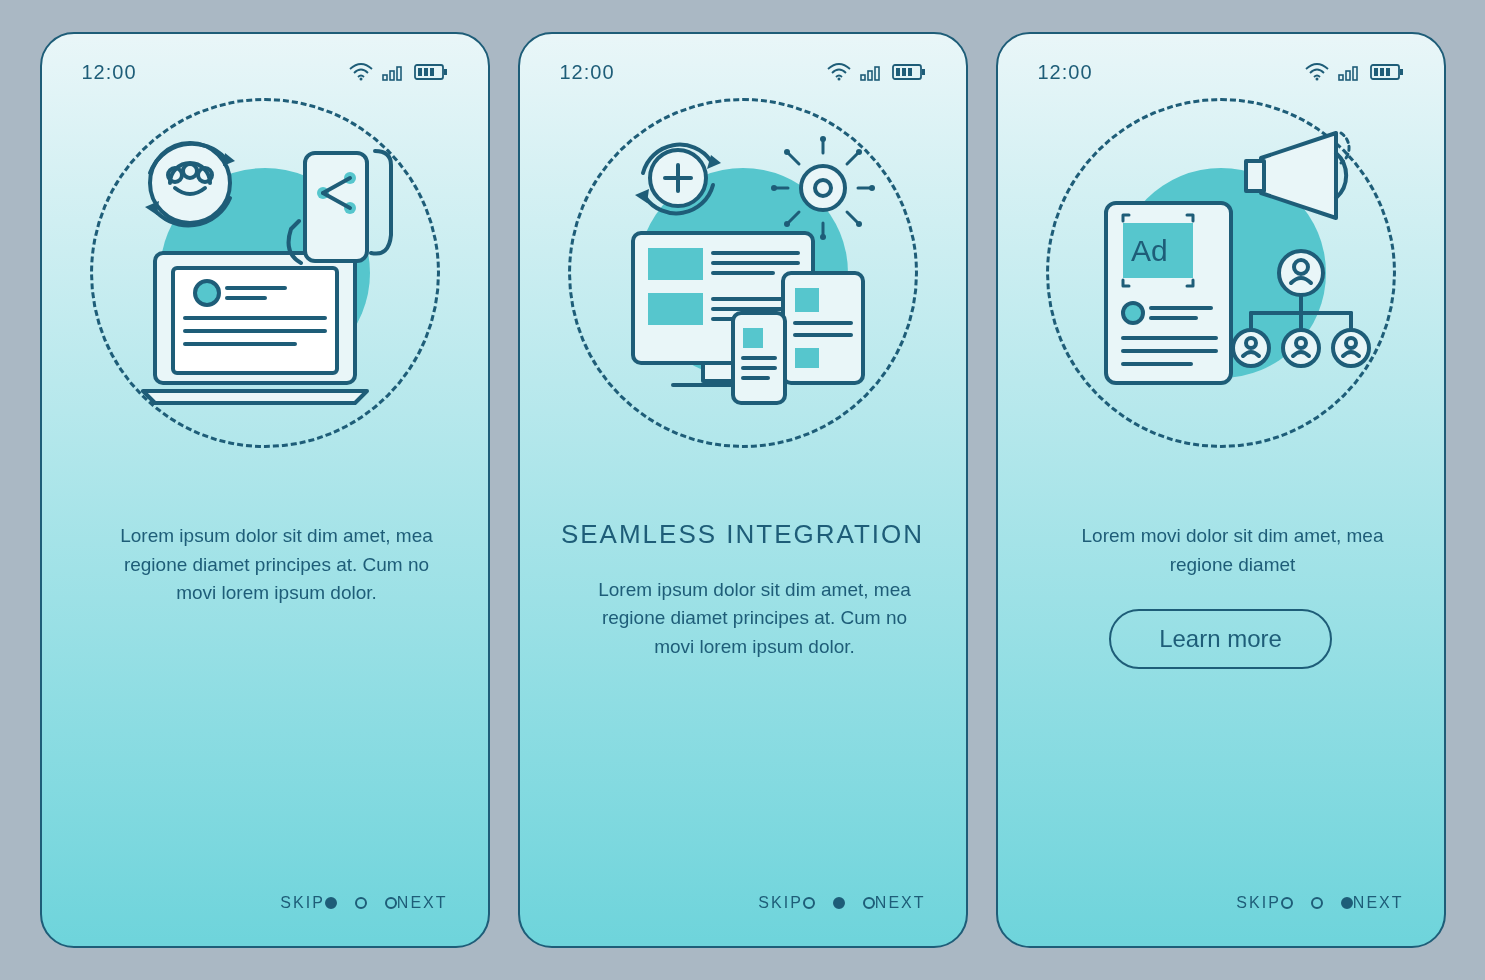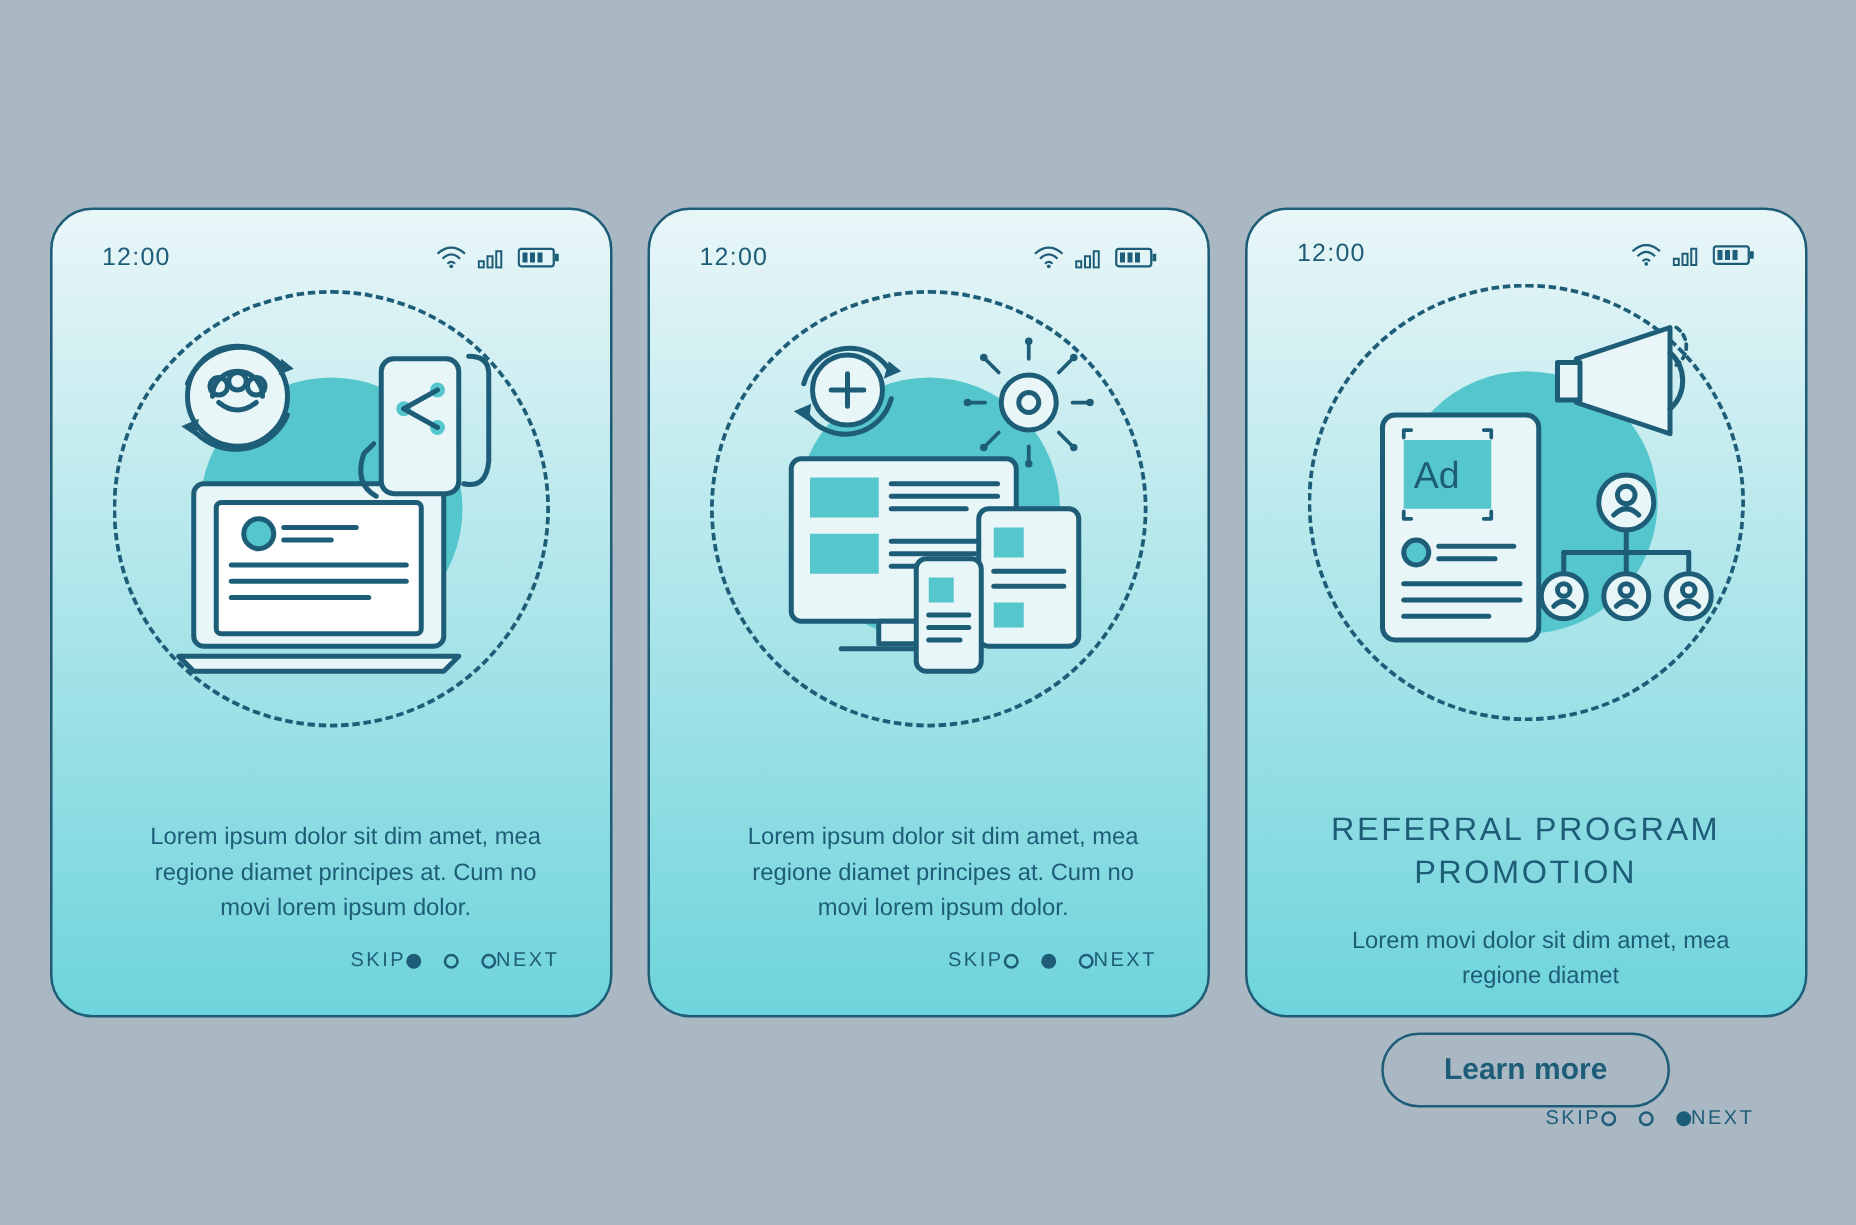--- a/index.html
+++ b/index.html
@@ -8,21 +8,21 @@
     height: 980px;
     background: #aab8c4;
     display: flex;
     justify-content: center;
     align-items: center;
     gap: 28px;
     font-family: Arial, Helvetica, sans-serif;
   }
   .phone {
     width: 450px;
-    height: 648px;
+    height: 916px;
     background: linear-gradient(180deg, #e9f6f8 0%, #6ed4db 100%);
     border: 2px solid #1e5d78;
     border-radius: 34px;
     position: relative;
     padding: 24px 40px 34px;
     display: flex;
     flex-direction: column;
     color: #1e5d78;
   }
   .statusbar {
@@ -84,21 +84,20 @@
   .cta {
     margin-top: 30px;
     align-self: center;
     padding: 14px 48px;
     border: 2px solid #1e5d78;
     border-radius: 999px;
     font-size: 24px;
     background: transparent;
     color: #1e5d78;
     cursor: pointer;
-    font-weight: bold;
   }
   .footer {
     margin-top: auto;
     display: flex;
     justify-content: flex-end;
     align-items: center;
     font-size: 16px;
     letter-spacing: 2px;
   }
   .dots { display: flex; gap: 18px; }
@@ -263,20 +262,21 @@
           <circle cx="201" cy="85" r="3" fill="#1e5d78" stroke="none"></circle>
             <circle cx="299" cy="85" r="3" fill="#1e5d78" stroke="none"></circle>
           <circle cx="214" cy="49" r="3" fill="#1e5d78" stroke="none"></circle>
             <circle cx="286" cy="121" r="3" fill="#1e5d78" stroke="none"></circle>
           <circle cx="286" cy="49" r="3" fill="#1e5d78" stroke="none"></circle>
             <circle cx="214" cy="121" r="3" fill="#1e5d78" stroke="none"></circle>
         </g>
       </svg>
     </div>
   </div>
+  <h2 class="title">Seamless integration</h2>
   <p class="body">Lorem ipsum dolor sit dim amet, mea regione diamet principes at. Cum no movi lorem ipsum dolor.</p>
   <div class="footer">
     <span class="nav-btn">SKIP</span>
     <div class="dots">
       <span class="dot"></span>
       <span class="dot active"></span>
       <span class="dot"></span>
     </div>
     <span class="nav-btn">NEXT</span>
   </div>
@@ -340,21 +340,20 @@
           <circle cx="250" cy="245" r="18" fill="#e9f6f8"></circle>
             <circle cx="250" cy="240" r="5"></circle>
             <path d="M242 253 q8 -8 16 0"></path>
           <circle cx="300" cy="245" r="18" fill="#e9f6f8"></circle>
             <circle cx="300" cy="240" r="5"></circle>
             <path d="M292 253 q8 -8 16 0"></path>
         </g>
       </svg>
     </div>
   </div>
-  <h2 class="title">Referral program promotion</h2>
   <p class="body">Lorem movi dolor sit dim amet, mea regione diamet</p>
   <button class="cta">Learn more</button>
   <div class="footer">
     <span class="nav-btn">SKIP</span>
     <div class="dots">
       <span class="dot"></span>
       <span class="dot"></span>
       <span class="dot active"></span>
     </div>
     <span class="nav-btn">NEXT</span>

